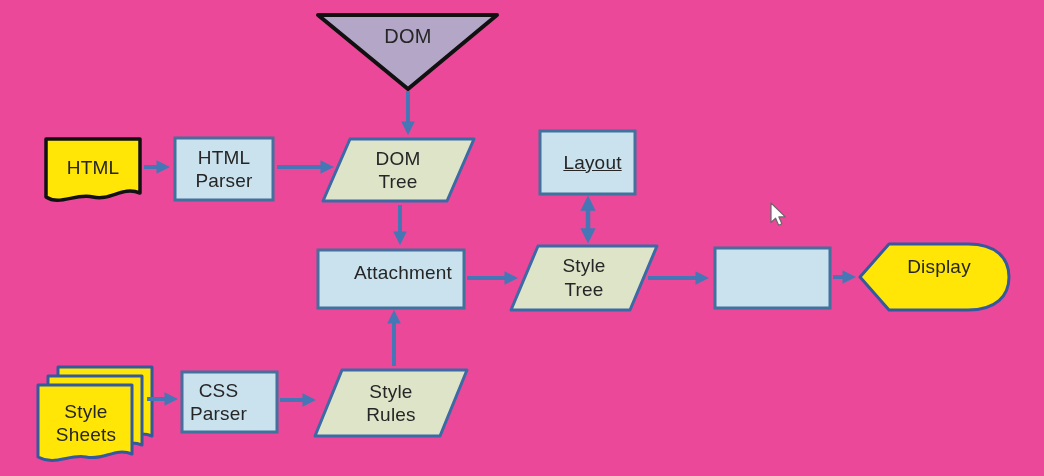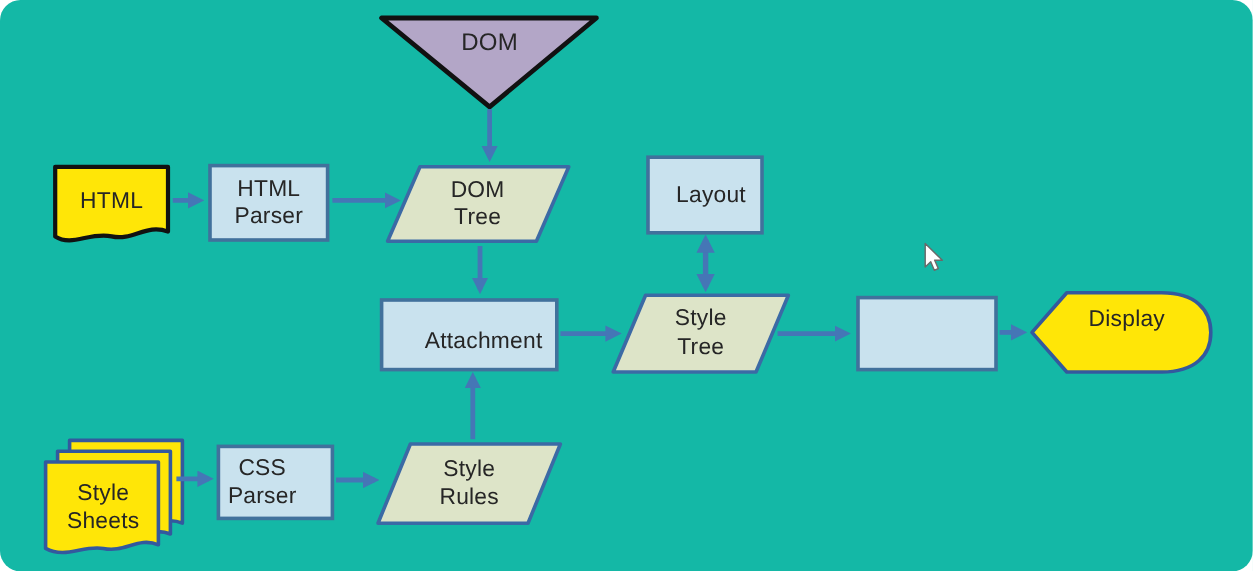--- a/index.html
+++ b/index.html
@@ -1,23 +1,22 @@
 <!DOCTYPE html>
 <html><head>
 <meta charset="utf-8">
 <style>
   html, body { margin: 0; padding: 0; background: #ffffff; }
   .stage {
     position: relative;
     width: 1044px;
     height: 476px;
-    background: #14b8a6;
+    background: #ec4899;
     font-family: "Liberation Sans", sans-serif;
     overflow: hidden;
-    border-radius: 17px;
   }
   .stage svg.canvas { position: absolute; left: 0; top: 0; }
   .label {
     position: absolute;
     display: flex;
     align-items: center;
     justify-content: center;
     text-align: center;
     white-space: pre-line;
     color: #262626;
@@ -80,22 +79,22 @@
 
     <path d="M771,203 L771,222.5 L775.6,218.2 L778.6,225.2 L781.9,223.8 L778.9,216.9 L785.3,216.9 Z" fill="#ffffff" stroke="#6a6a6a" stroke-width="1.2" stroke-linejoin="round"></path>
   </svg>
 
   <div class="label dom-label" style="left:338px; top:20px;  width:140px; height:32px;">DOM</div>
   <div class="label" style="left:46px;  top:149px; width:94px;  height:38px;">HTML</div>
   <div class="label" style="left:175px; top:138px; width:98px;  height:62px;">HTML
 Parser</div>
   <div class="label" style="left:333px; top:140px; width:130px; height:60px;">DOM
 Tree</div>
-  <div class="label" style="left:540px; top:131px; width:105px;  height:63px;">Layout</div>
-  <div class="label" style="left:318px; top:256px; width:170px; height:58px;">Attachment</div>
+  <div class="label" style="left:540px; top:131px; width:105px;  height:63px;text-decoration:underline;">Layout</div>
+  <div class="label" style="left:318px; top:244px; width:170px; height:58px;">Attachment</div>
   <div class="label" style="left:519px; top:246px; width:130px; height:63px;">Style
 Tree</div>
   <div class="label" style="left:880px; top:237px; width:118px; height:60px;">Display</div>
   <div class="label" style="left:38px;  top:390px; width:96px;  height:66px;">Style
 Sheets</div>
   <div class="label" style="left:182px; top:372px; width:73px;  height:60px;">CSS
 Parser</div>
   <div class="label" style="left:326px; top:372px; width:130px; height:62px;">Style
 Rules</div>
 

